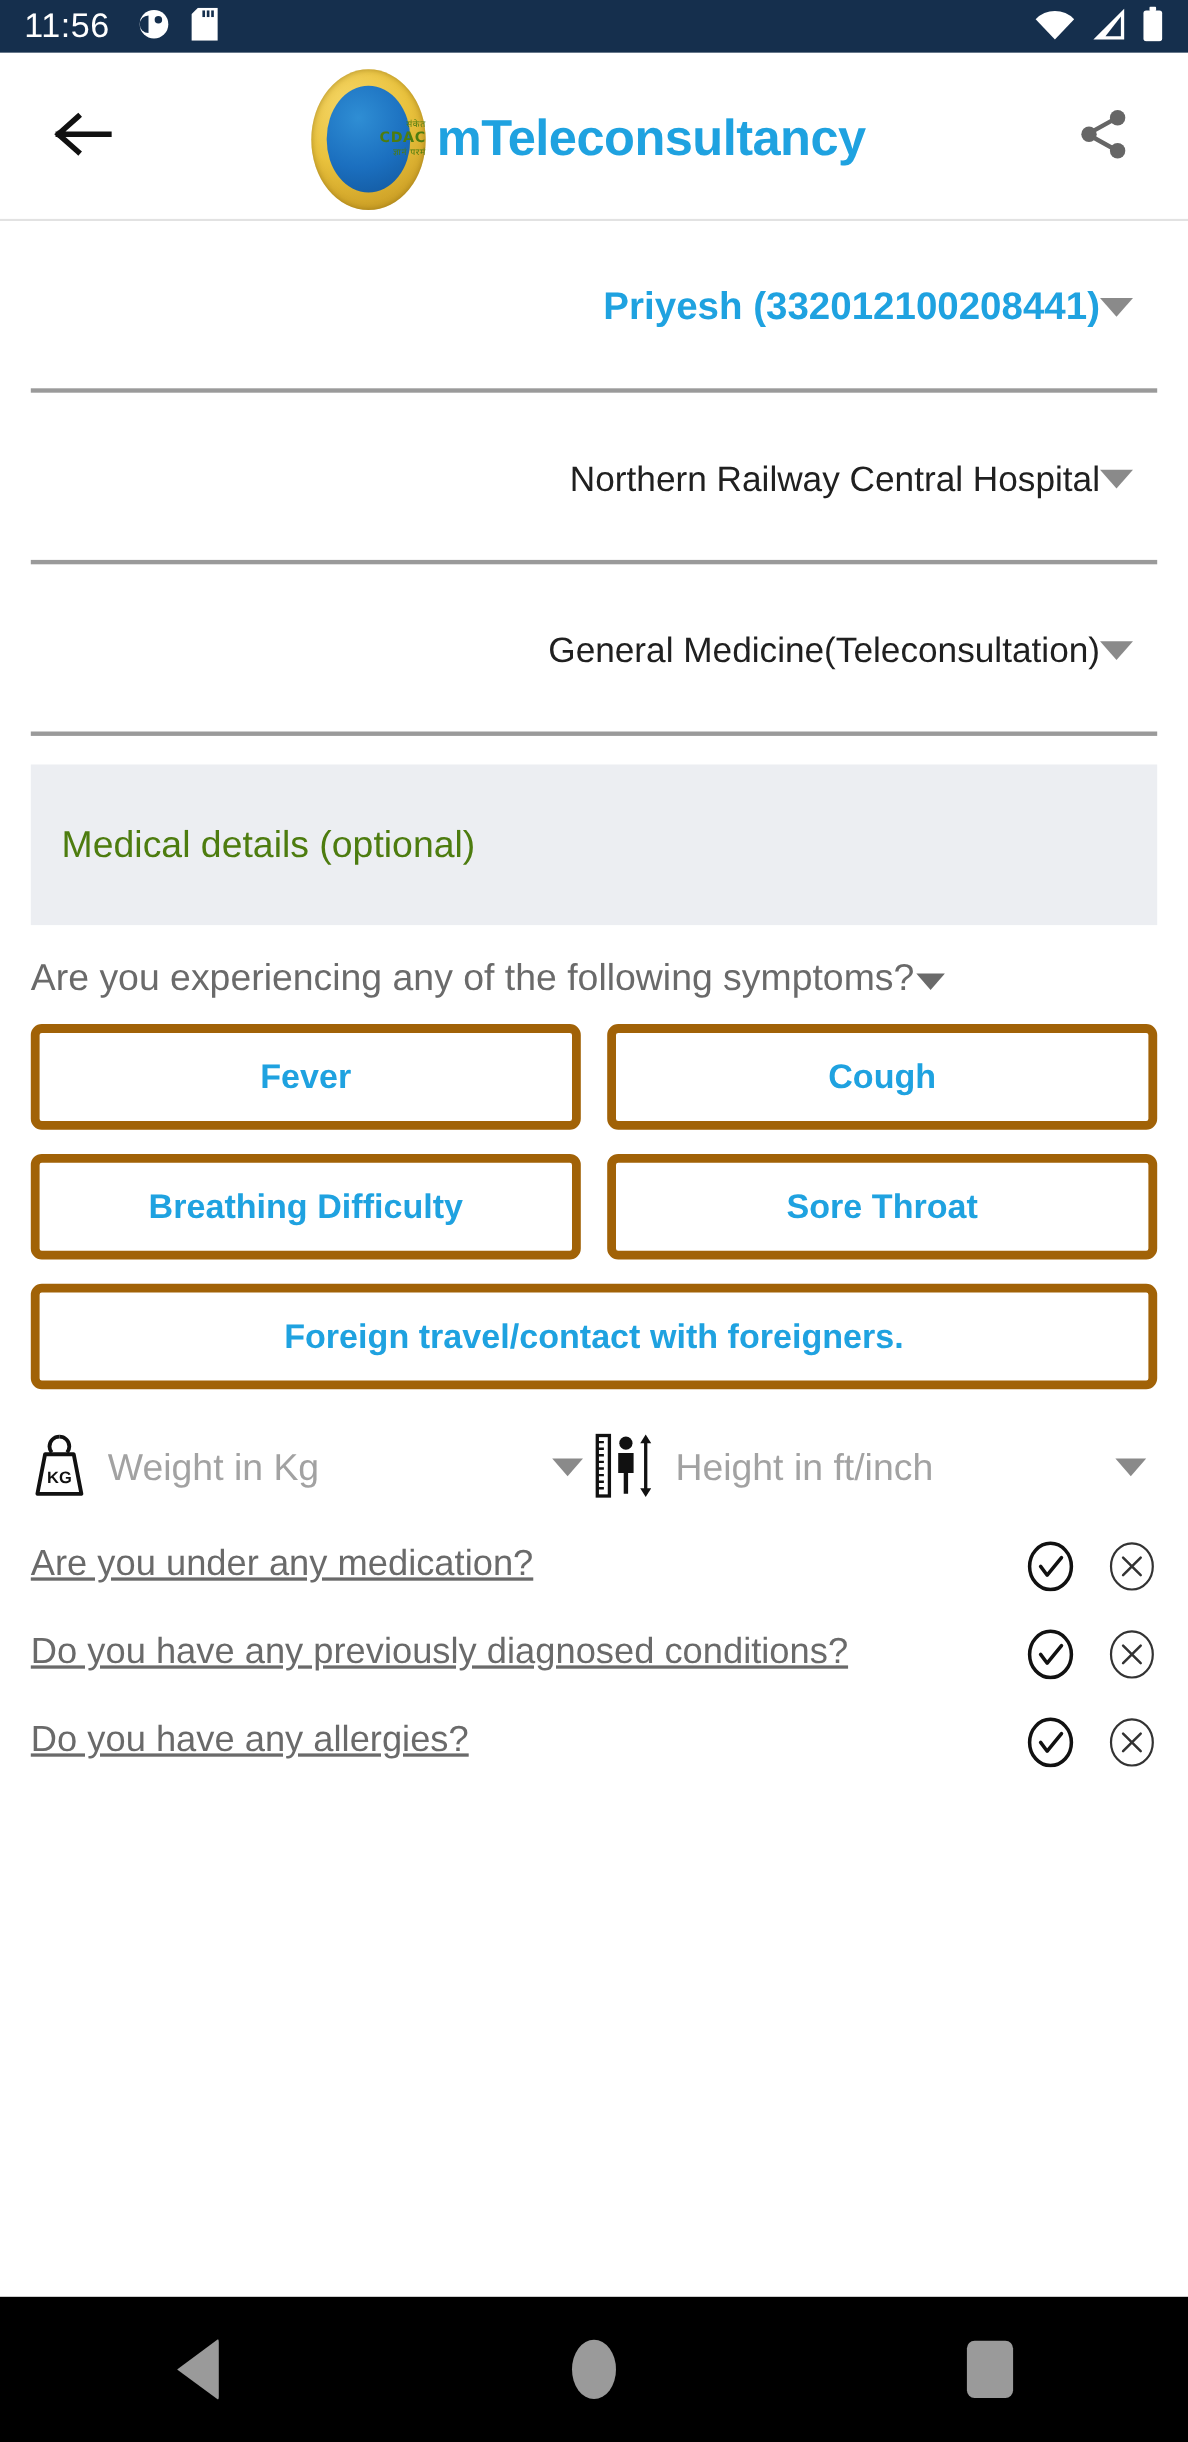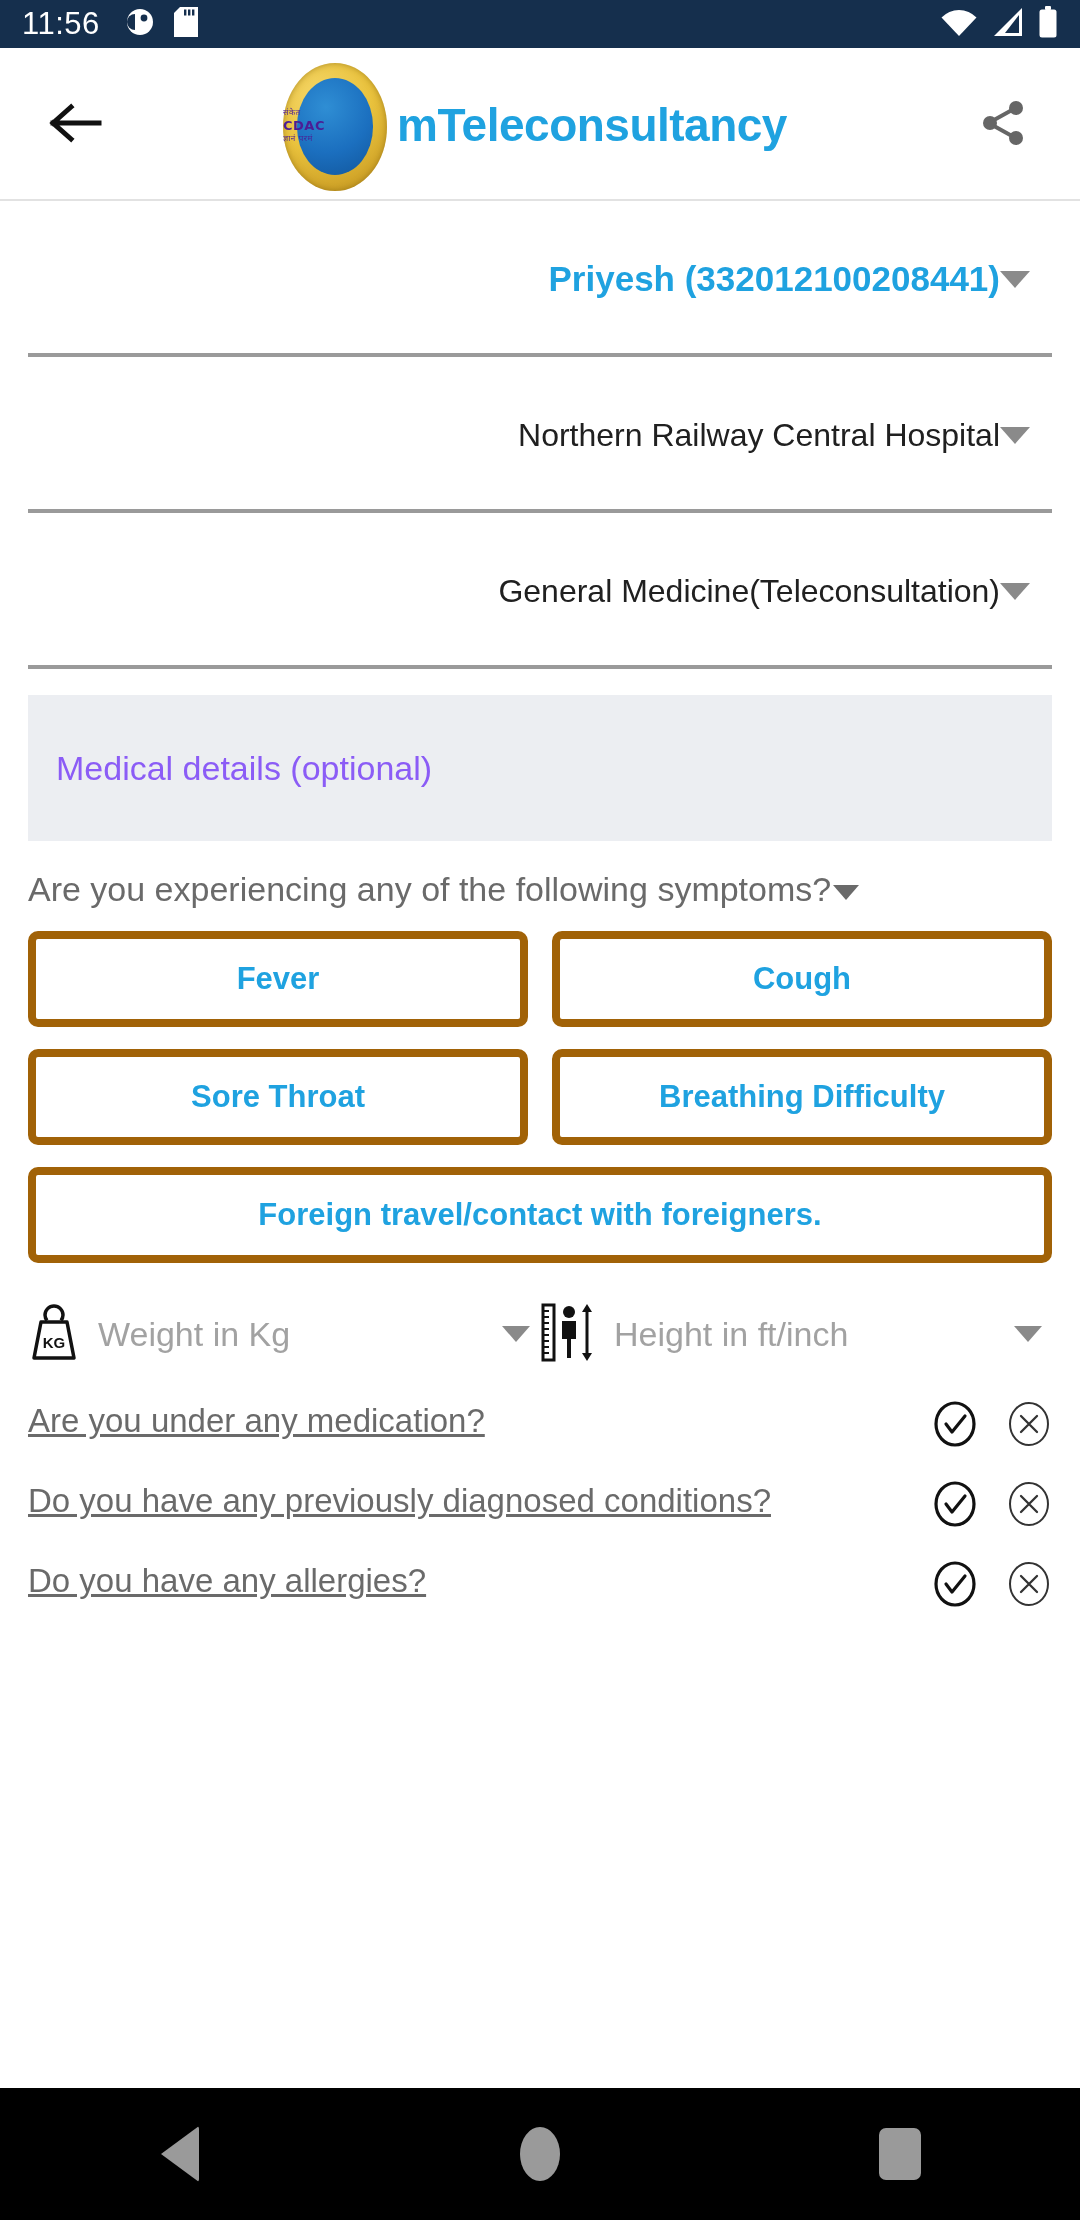--- a/index.html
+++ b/index.html
@@ -49,21 +49,21 @@
     background:radial-gradient(circle at 35% 28%, #f5d76a 0%, #e9c23d 45%, #d2a62a 75%, #b98e1d 100%);
     box-shadow:inset 0 0 6px rgba(120,90,10,.55);
   }
   .logo-inner{
     position:absolute; left:13%; top:12%; width:74%; height:76%;
     border-radius:50%;
     background:radial-gradient(circle at 38% 30%, #2f8ed4 0%, #1b6fbf 55%, #12569b 100%);
   }
   .logo-emblem{
     position:absolute; left:0; right:0; top:34%;
-    text-align:left; color:#4c1d95; font-size:13px; font-weight:bold;
+    text-align:right; color:#4d7c0f; font-size:13px; font-weight:bold;
     letter-spacing:.5px; line-height:13px;
     font-family:"DejaVu Sans", sans-serif;
   }
   .logo-emblem small{ display:block; font-size:8px; font-weight:normal; }
   .brand-title{
     color:#1fa2e0; font-size:46px; font-weight:bold; letter-spacing:-.5px;
     white-space:nowrap;
   }
   .share-btn{
     width:104px; height:104px; margin-right:24px;
@@ -92,21 +92,21 @@
   .sp-underline{
     position:absolute; left:0; right:0; bottom:0; height:4px; background:#9a9a9a;
   }
 
   
   .med-banner{
     margin:26px 28px 0 28px; height:146px; background:#eceef2;
     display:flex; align-items:center;
   }
   .med-banner span{
-    font-size:34px; color:#8b5cf6; padding-left:28px;
+    font-size:34px; color:#4d7c0f; padding-left:28px;
   }
 
   
   .sym-q{
     margin:28px 28px 0 28px; display:flex; align-items:flex-end;
   }
   .sym-q .q-text{
     font-size:34px; color:#6a6a6a; line-height:40px; white-space:nowrap;
   }
   .sym-q .q-caret{
@@ -289,22 +289,22 @@
       <div class="q-text">Are you experiencing any of the following symptoms?</div>
       <div class="q-caret"></div>
     </div>
 
     <div class="chips">
       <div class="chip-row">
         <div class="chip">Fever</div>
         <div class="chip">Cough</div>
       </div>
       <div class="chip-row">
+        <div class="chip">Breathing Difficulty</div>
         <div class="chip">Sore Throat</div>
-        <div class="chip">Breathing Difficulty</div>
       </div>
       <div class="chip-row">
         <div class="chip full">Foreign travel/contact with foreigners.</div>
       </div>
     </div>
 
     <div class="wh-row">
 
       <div class="wh-cell">
         <span class="icon">

